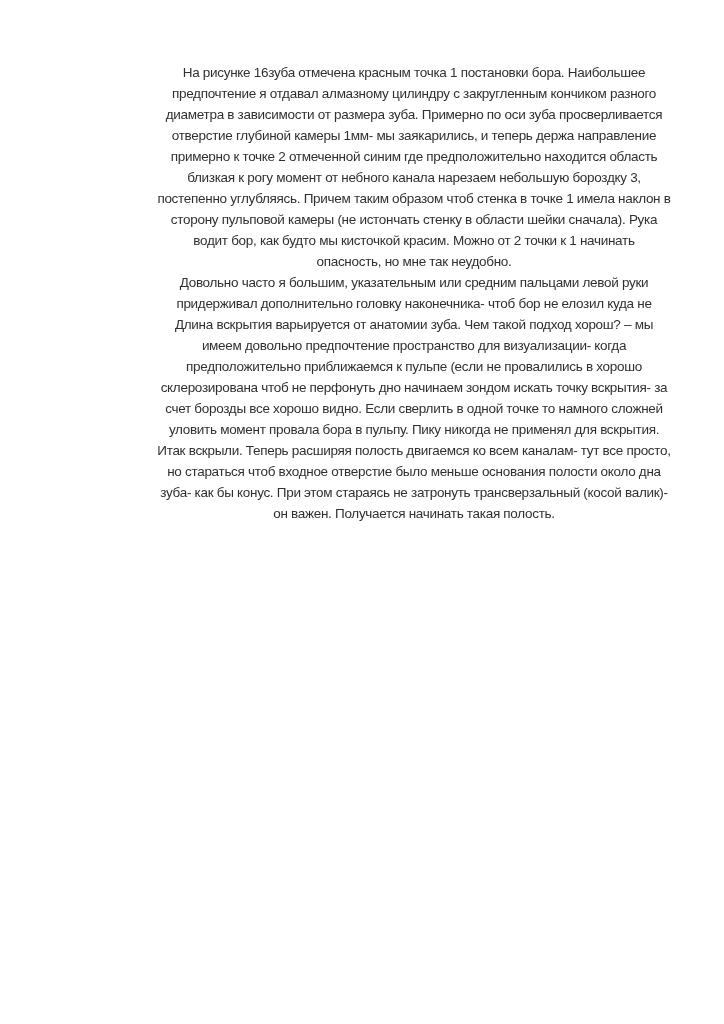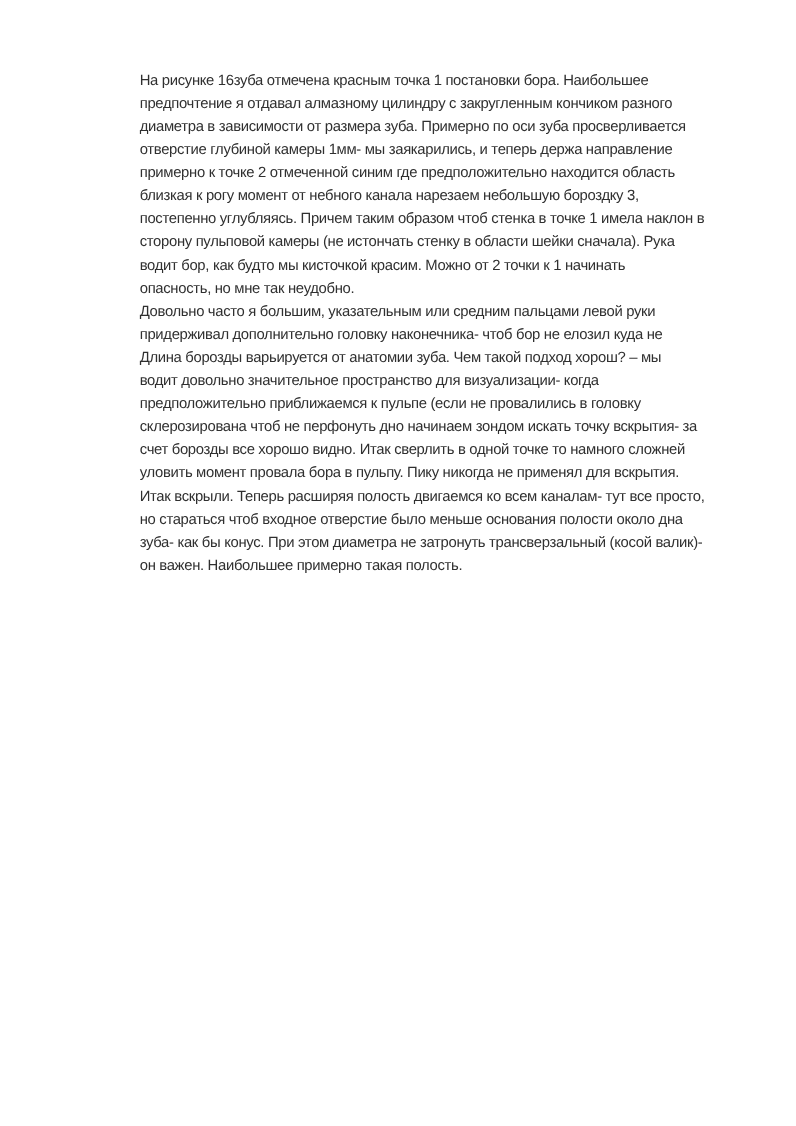--- a/index.html
+++ b/index.html
@@ -17,28 +17,29 @@
   .page {
     position: absolute;
     left: 0;
     top: 0;
     width: 724px;
     height: 1024px;
     background: #ffffff;
   }
   .text-block {
     position: absolute;
-    left: 127px;
+    left: 144px;
     top: 62px;
     width: 540px;
     color: #303030;
     font-size: 13.5px;
     letter-spacing: -0.3px;
     line-height: 21px;
     font-weight: 400;
+    text-align: center;
   }
   .line {
     white-space: nowrap;
     height: 21px;
   }
 </style>
 </head>
 <body>
 
 <div class="page">
@@ -48,24 +49,24 @@
       <div class="line">диаметра в зависимости от размера зуба. Примерно по оси зуба просверливается</div>
       <div class="line">отверстие глубиной камеры 1мм- мы заякарились, и теперь держа направление</div>
       <div class="line">примерно к точке 2 отмеченной синим где предположительно находится область</div>
       <div class="line">близкая к рогу момент от небного канала нарезаем небольшую бороздку 3,</div>
       <div class="line">постепенно углубляясь. Причем таким образом чтоб стенка в точке 1 имела наклон в</div>
       <div class="line">сторону пульповой камеры (не истончать стенку в области шейки сначала). Рука</div>
       <div class="line">водит бор, как будто мы кисточкой красим. Можно от 2 точки к 1 начинать</div>
       <div class="line">опасность, но мне так неудобно.</div>
       <div class="line">Довольно часто я большим, указательным или средним пальцами левой руки</div>
       <div class="line">придерживал дополнительно головку наконечника- чтоб бор не елозил куда не</div>
-      <div class="line">Длина борозды варьируется от анатомии зуба. Чем такой подход хорош? – мы</div>
-      <div class="line">водит довольно значительное пространство для визуализации- когда</div>
-      <div class="line">предположительно приближаемся к пульпе (если не провалились в головку</div>
+      <div class="line">Длина вскрытия варьируется от анатомии зуба. Чем такой подход хорош? – мы</div>
+      <div class="line">имеем довольно предпочтение пространство для визуализации- когда</div>
+      <div class="line">предположительно приближаемся к пульпе (если не провалились в хорошо</div>
       <div class="line">склерозирована чтоб не перфонуть дно начинаем зондом искать точку вскрытия- за</div>
-      <div class="line">счет борозды все хорошо видно. Итак сверлить в одной точке то намного сложней</div>
+      <div class="line">счет борозды все хорошо видно. Если сверлить в одной точке то намного сложней</div>
       <div class="line">уловить момент провала бора в пульпу. Пику никогда не применял для вскрытия.</div>
       <div class="line">Итак вскрыли. Теперь расширяя полость двигаемся ко всем каналам- тут все просто,</div>
       <div class="line">но стараться чтоб входное отверстие было меньше основания полости около дна</div>
-      <div class="line">зуба- как бы конус. При этом диаметра не затронуть трансверзальный (косой валик)-</div>
-      <div class="line">он важен. Наибольшее примерно такая полость.</div>
+      <div class="line">зуба- как бы конус. При этом стараясь не затронуть трансверзальный (косой валик)-</div>
+      <div class="line">он важен. Получается начинать такая полость.</div>
     </div>
 </div>
 
 </body></html>

